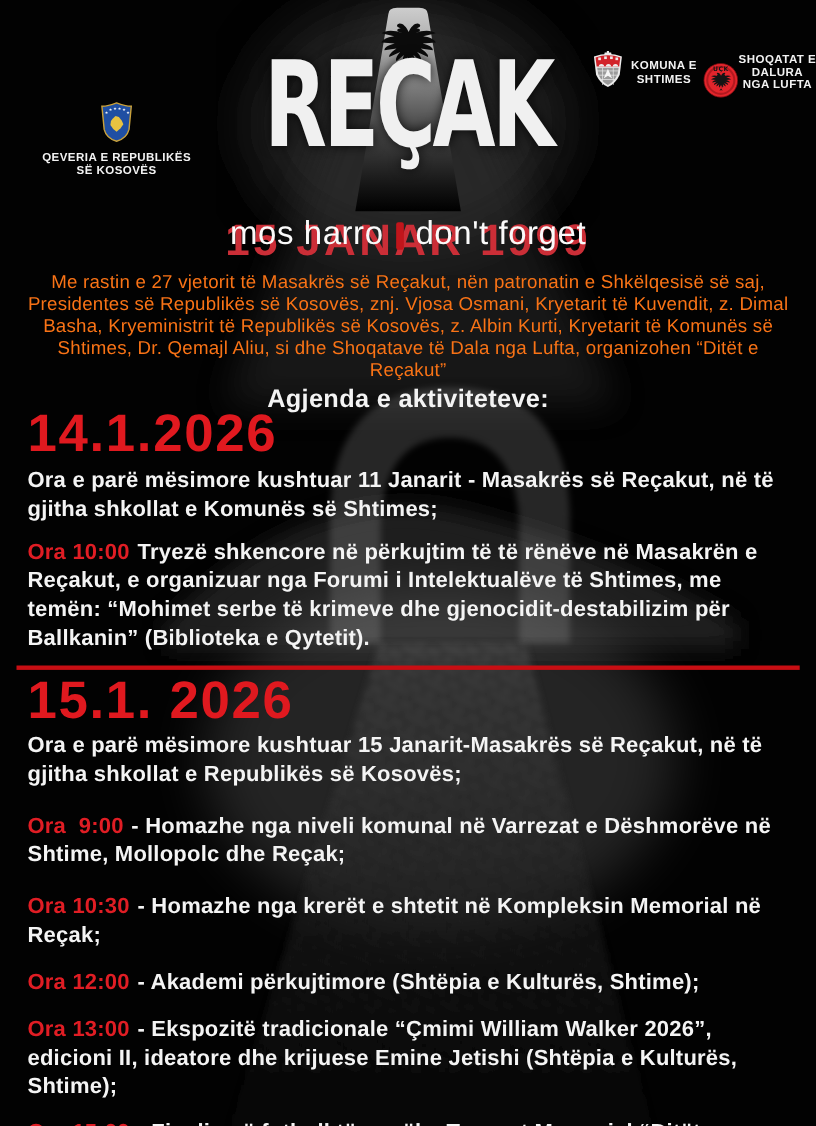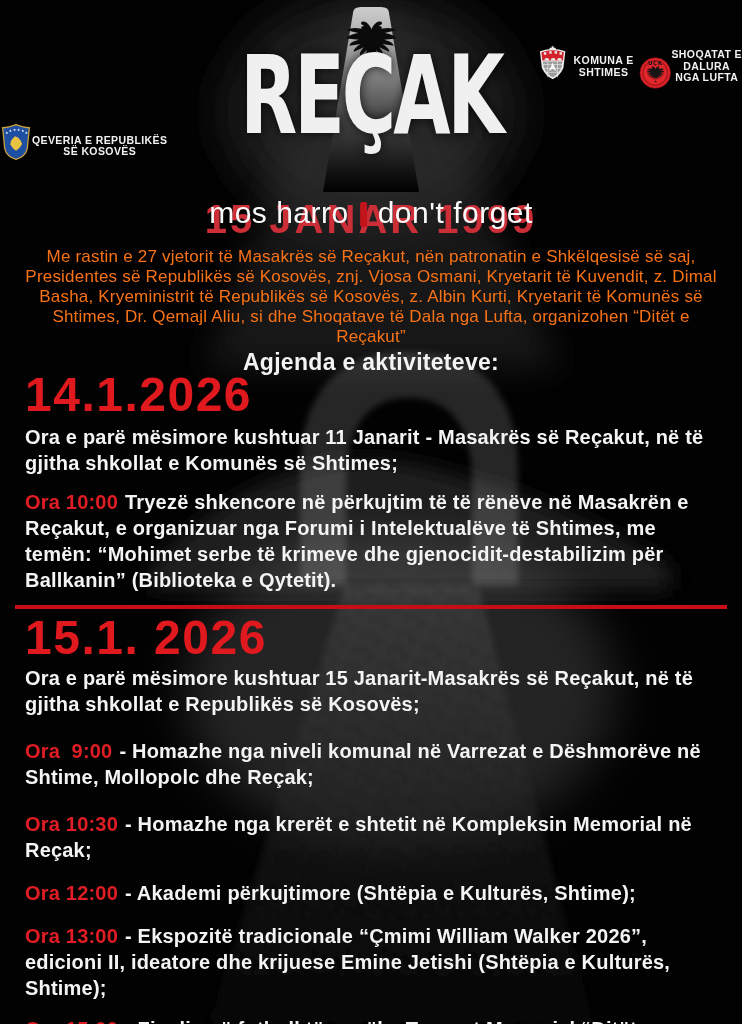--- a/index.html
+++ b/index.html
@@ -24,21 +24,21 @@
   }
 
   
   .content { position: relative; z-index: 2; }
 
   
   .header { position: relative; height: 192px; }
 
   .logo-left {
     position: absolute; left: 0; top: 0; width: 212px; height: 192px;
-    display: flex; flex-direction: row; align-items: center;
+    display: flex; flex-direction: column; align-items: center;
     padding-top: 92px;
   }
   .logo-left svg { width: 32px; height: 38px; }
 
   .logo-caption {
     margin-top: 8px;
     color: #f2f2f2; font-size: 10.5px; font-weight: bold;
     letter-spacing: 0.4px; line-height: 11.5px; text-align: center;
   }
 

